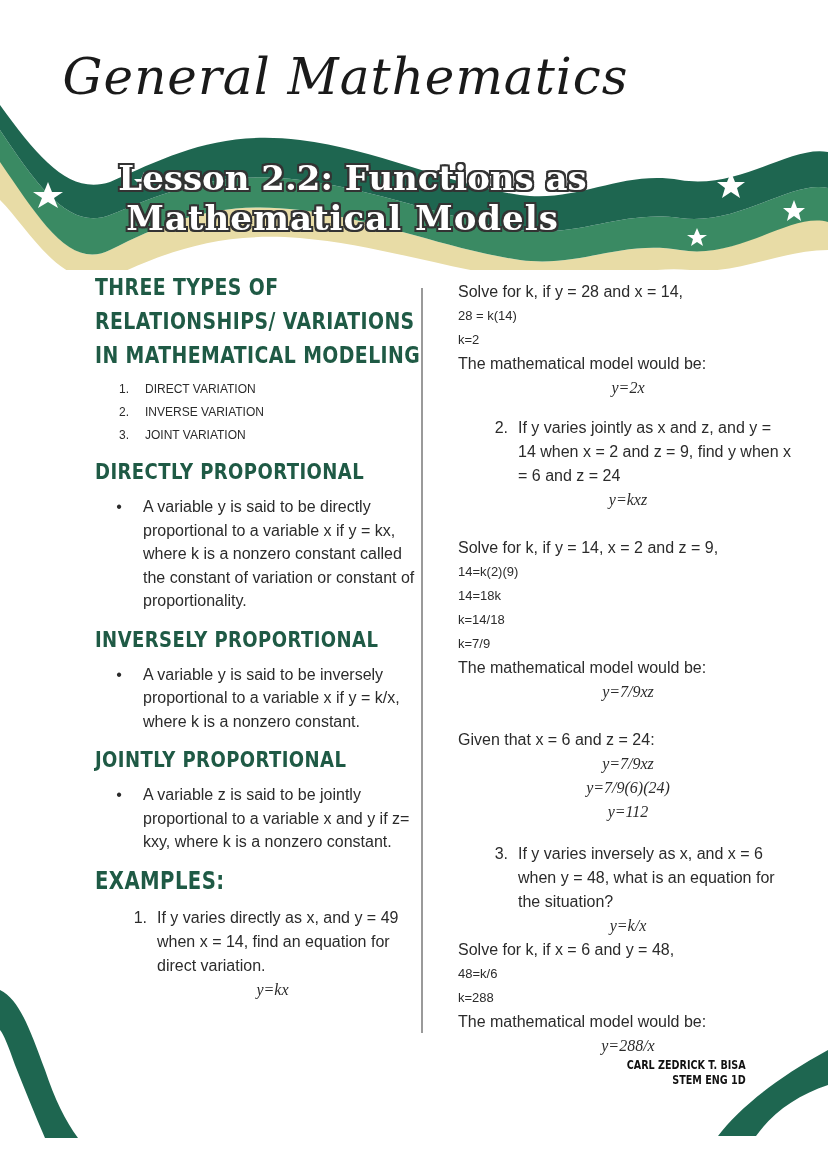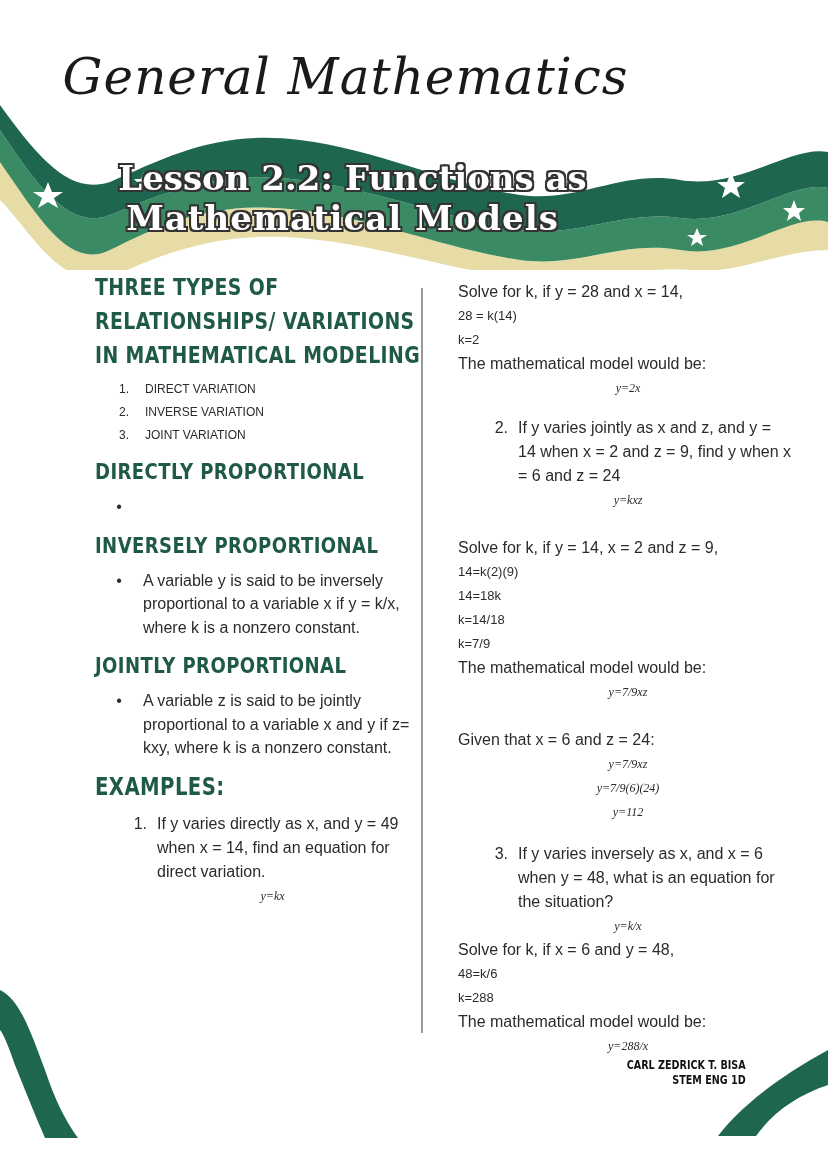--- a/index.html
+++ b/index.html
@@ -22,21 +22,21 @@
   .h-main { font-size:23px; line-height:34px; }
   ol.types { margin:6px 0 8px 0; padding-left:0; list-style:none; font-size:12px; line-height:23px; }
   ol.types li { padding-left:24px; }
   ol.types .n { display:inline-block; width:26px; }
   .bullet { display:flex; font-size:16px; line-height:23.5px; margin:6px 0 10px 0; }
   .bullet .dot { width:48px; text-align:center; padding-left:0; flex-shrink:0; }
   .bullet .txt { width:275px; }
   .ex { display:flex; font-size:16px; line-height:24px; margin-top:8px; }
   .ex .num { width:52px; text-align:right; padding-right:10px; flex-shrink:0; }
   .ex .txt { width:270px; }
-  .math { text-align:center; font-family:"Liberation Serif", serif; font-style:italic; font-size:12px; line-height:24px; }
+  .math { text-align:center; font-family:"Liberation Serif", serif; font-style:italic; font-size:16px; line-height:24px; }
   .calc { text-align:left; font-size:13px; line-height:24px; }
   .gap { height:24px; }
   .sig { position:absolute; right:82px; top:1058px; text-align:right; font-family:"DejaVu Sans", sans-serif;
          font-weight:bold; font-size:12px; line-height:15px; color:#111; transform:scaleX(0.8); transform-origin:right; }
   .deco { position:absolute; }
 </style>
 </head>
 <body>
 
 <svg class="banner" viewBox="0 0 828 170" preserveAspectRatio="none">
@@ -67,20 +67,21 @@
   </div>
   <ol class="types">
     <li><span class="n">1.</span><span>DIRECT VARIATION</span></li>
     <li><span class="n">2.</span><span>INVERSE VARIATION</span></li>
     <li><span class="n">3.</span><span>JOINT VARIATION</span></li>
   </ol>
 
   <h2>DIRECTLY PROPORTIONAL</h2>
   <div class="bullet">
     <span class="dot">•</span>
+    <span class="txt">A variable y is said to be directly proportional to a variable x if y = kx, where k is a nonzero constant called the constant of variation or constant of proportionality.</span>
   </div>
 
   <h2>INVERSELY PROPORTIONAL</h2>
   <div class="bullet">
     <span class="dot">•</span>
     <span class="txt">A variable y is said to be inversely proportional to a variable x if y = k/x, where k is a nonzero constant.</span>
   </div>
 
   <h2 style="margin-top:6px">JOINTLY PROPORTIONAL</h2>
   <div class="bullet">

